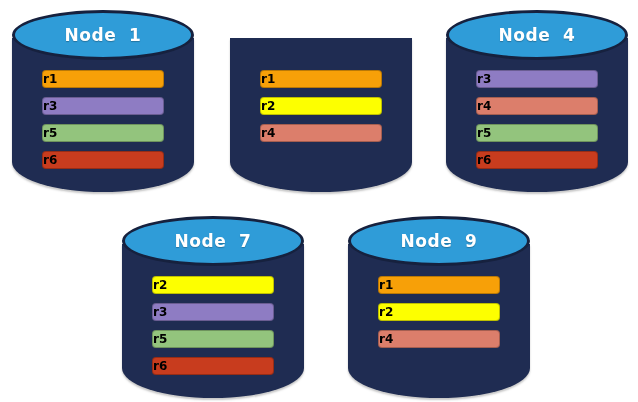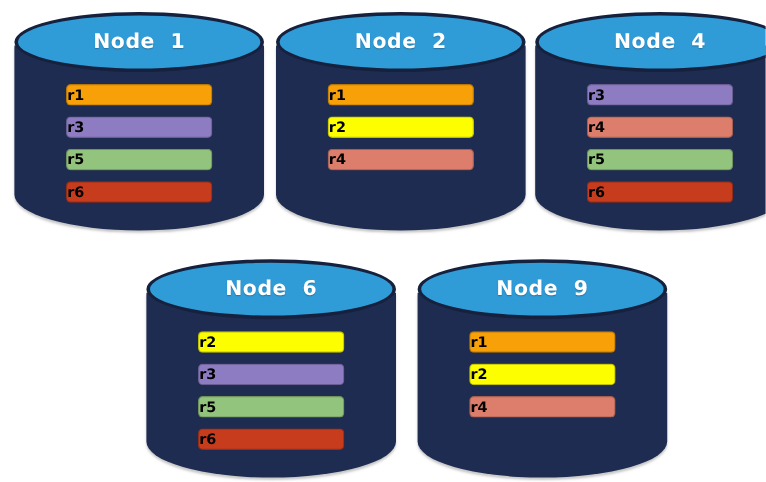--- a/index.html
+++ b/index.html
@@ -9,21 +9,21 @@
   }
   .canvas {
     position: relative;
     width: 638px;
     height: 402px;
     background: #ffffff;
     overflow: hidden;
   }
   .node {
     position: absolute;
-    width: 208px;
+    width: 182px;
     height: 184px;
   }
   
   .pos-0 { left: 12px;  top: 8px;   }
   .pos-1 { left: 230px; top: 8px;   }
   .pos-2 { left: 446px; top: 8px;   }
   .pos-3 { left: 122px; top: 214px; }
   .pos-4 { left: 348px; top: 214px; }
 
   .cyl-body {
@@ -89,23 +89,20 @@
     <div class="bars">
         <div class="bar" style="background: rgb(247, 160, 8);">r1</div>
         <div class="bar" style="background: rgb(142, 124, 195);">r3</div>
         <div class="bar" style="background: rgb(147, 196, 125);">r5</div>
         <div class="bar" style="background: rgb(200, 60, 30);">r6</div>
       </div>
   </div>
 
   <div class="node pos-1">
     <div class="cyl-body"></div>
-    <div class="cyl-top">
-      <span class="node-title">Node  2</span>
-    </div>
     <div class="bars">
         <div class="bar" style="background: rgb(247, 160, 8);">r1</div>
         <div class="bar" style="background: rgb(253, 255, 0);">r2</div>
         <div class="bar" style="background: rgb(220, 126, 107);">r4</div>
       </div>
   </div>
 
   <div class="node pos-2">
     <div class="cyl-body"></div>
     <div class="cyl-top">
@@ -115,21 +112,21 @@
         <div class="bar" style="background: rgb(142, 124, 195);">r3</div>
         <div class="bar" style="background: rgb(220, 126, 107);">r4</div>
         <div class="bar" style="background: rgb(147, 196, 125);">r5</div>
         <div class="bar" style="background: rgb(200, 60, 30);">r6</div>
       </div>
   </div>
 
   <div class="node pos-3">
     <div class="cyl-body"></div>
     <div class="cyl-top">
-      <span class="node-title">Node  6</span>
+      <span class="node-title">Node  7</span>
     </div>
     <div class="bars">
         <div class="bar" style="background: rgb(253, 255, 0);">r2</div>
         <div class="bar" style="background: rgb(142, 124, 195);">r3</div>
         <div class="bar" style="background: rgb(147, 196, 125);">r5</div>
         <div class="bar" style="background: rgb(200, 60, 30);">r6</div>
       </div>
   </div>
 
   <div class="node pos-4">

